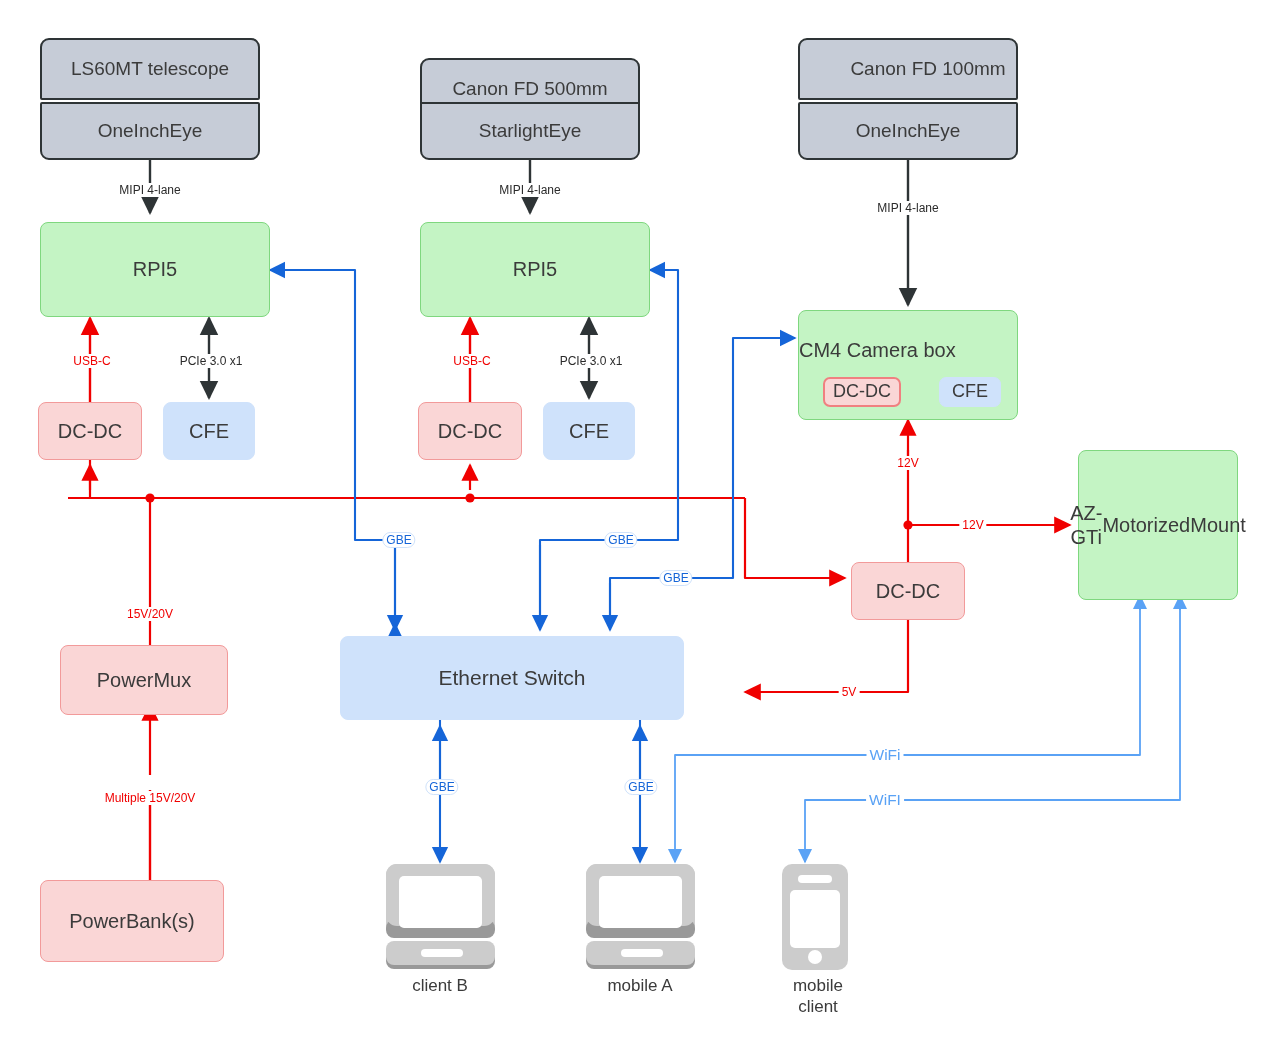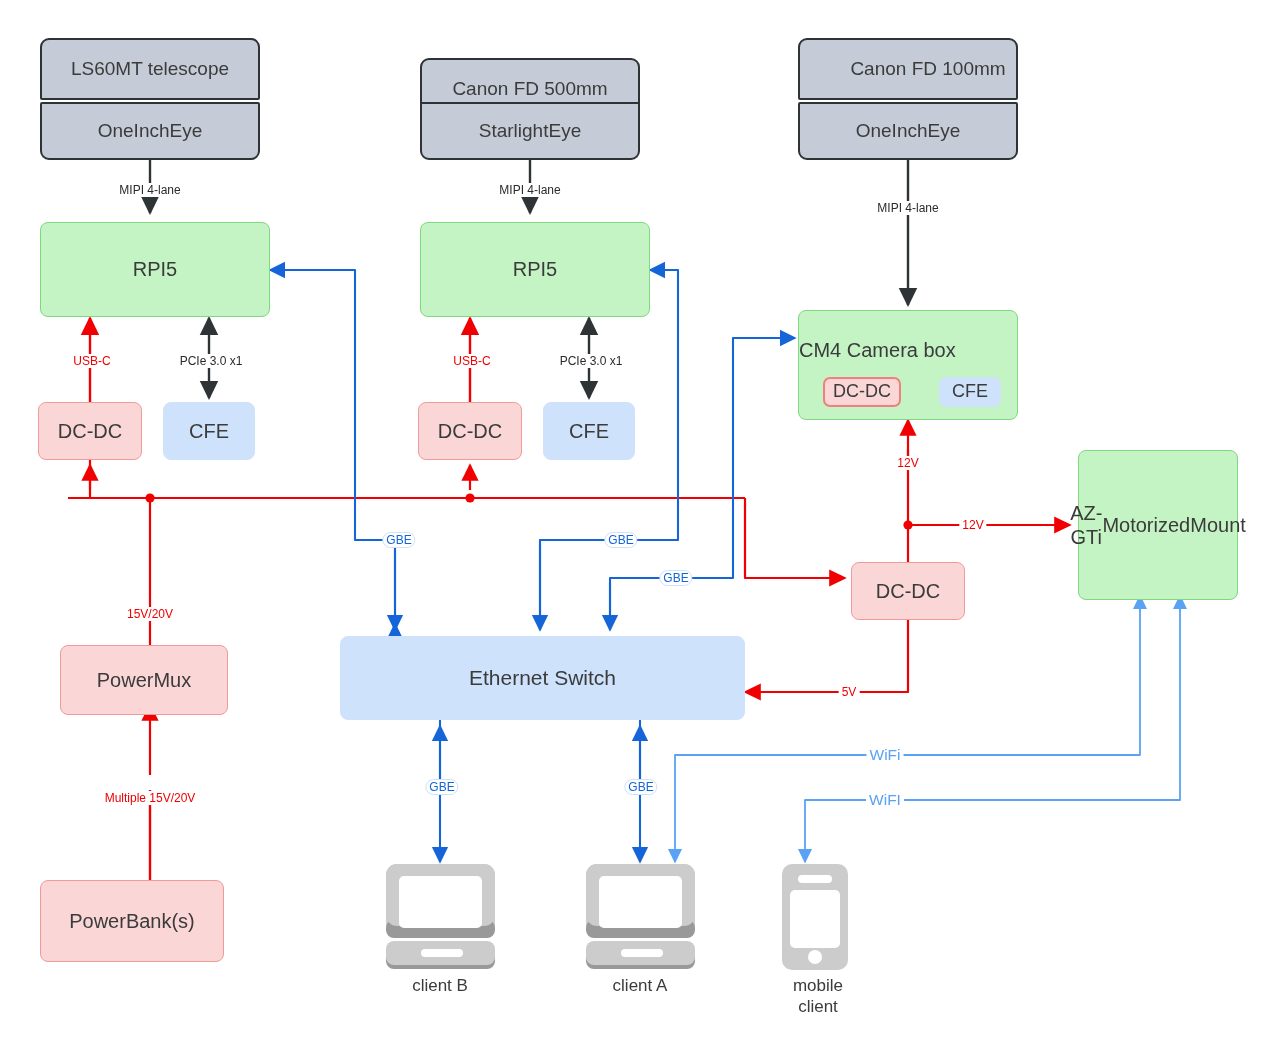--- a/index.html
+++ b/index.html
@@ -198,21 +198,21 @@
     <span>DC-DC</span>
   </div>
 
   <div class="node pink" style="left:60px;top:645px;width:168px;height:70px;">
     <span>PowerMux</span>
   </div>
   <div class="node pink" style="left:40px;top:880px;width:184px;height:82px;">
     <span>PowerBank(s)</span>
   </div>
 
-  <div class="node blue-sw" style="left:340px;top:636px;width:405px;height:84px;">
+  <div class="node blue-sw" style="left:340px;top:636px;width:344px;height:84px;">
     <span>Ethernet Switch</span>
   </div>
 
   <div class="node green" style="left:1078px;top:450px;width:160px;height:150px;flex-direction:row;">
     <span>AZ-GTi</span>
     <span>Motorized</span>
     <span>Mount</span>
   </div>
 
   <div class="dev" style="left:383px;top:862px;">
@@ -235,21 +235,21 @@
       <rect x="3" y="2" width="109" height="72" rx="11" fill="#cccccc"></rect>
       <rect x="3" y="58" width="109" height="18" rx="8" fill="#999999"></rect>
       <rect x="3" y="2" width="109" height="62" rx="11" fill="#cccccc"></rect>
       <rect x="16" y="14" width="83" height="52" rx="5" fill="#ffffff"></rect>
       <rect x="3" y="83" width="109" height="24" rx="8" fill="#999999"></rect>
       <rect x="3" y="79" width="109" height="24" rx="8" fill="#cccccc"></rect>
       <rect x="38" y="87" width="42" height="8" rx="4" fill="#ffffff"></rect>
     </svg>
   </div>
   <div class="cap" style="left:640px;top:975px;">
-    <span>client A</span>
+    <span>mobile A</span>
   </div>
 
   <div class="dev" style="left:776px;top:862px;">
     <svg width="78" height="110" viewBox="0 0 78 110">
       <rect x="6" y="2" width="66" height="106" rx="10" fill="#cccccc"></rect>
       <rect x="22" y="13" width="34" height="8" rx="4" fill="#ffffff"></rect>
       <rect x="14" y="28" width="50" height="58" rx="5" fill="#ffffff"></rect>
       <circle cx="39" cy="95" r="7" fill="#ffffff"></circle>
     </svg>
   </div>

